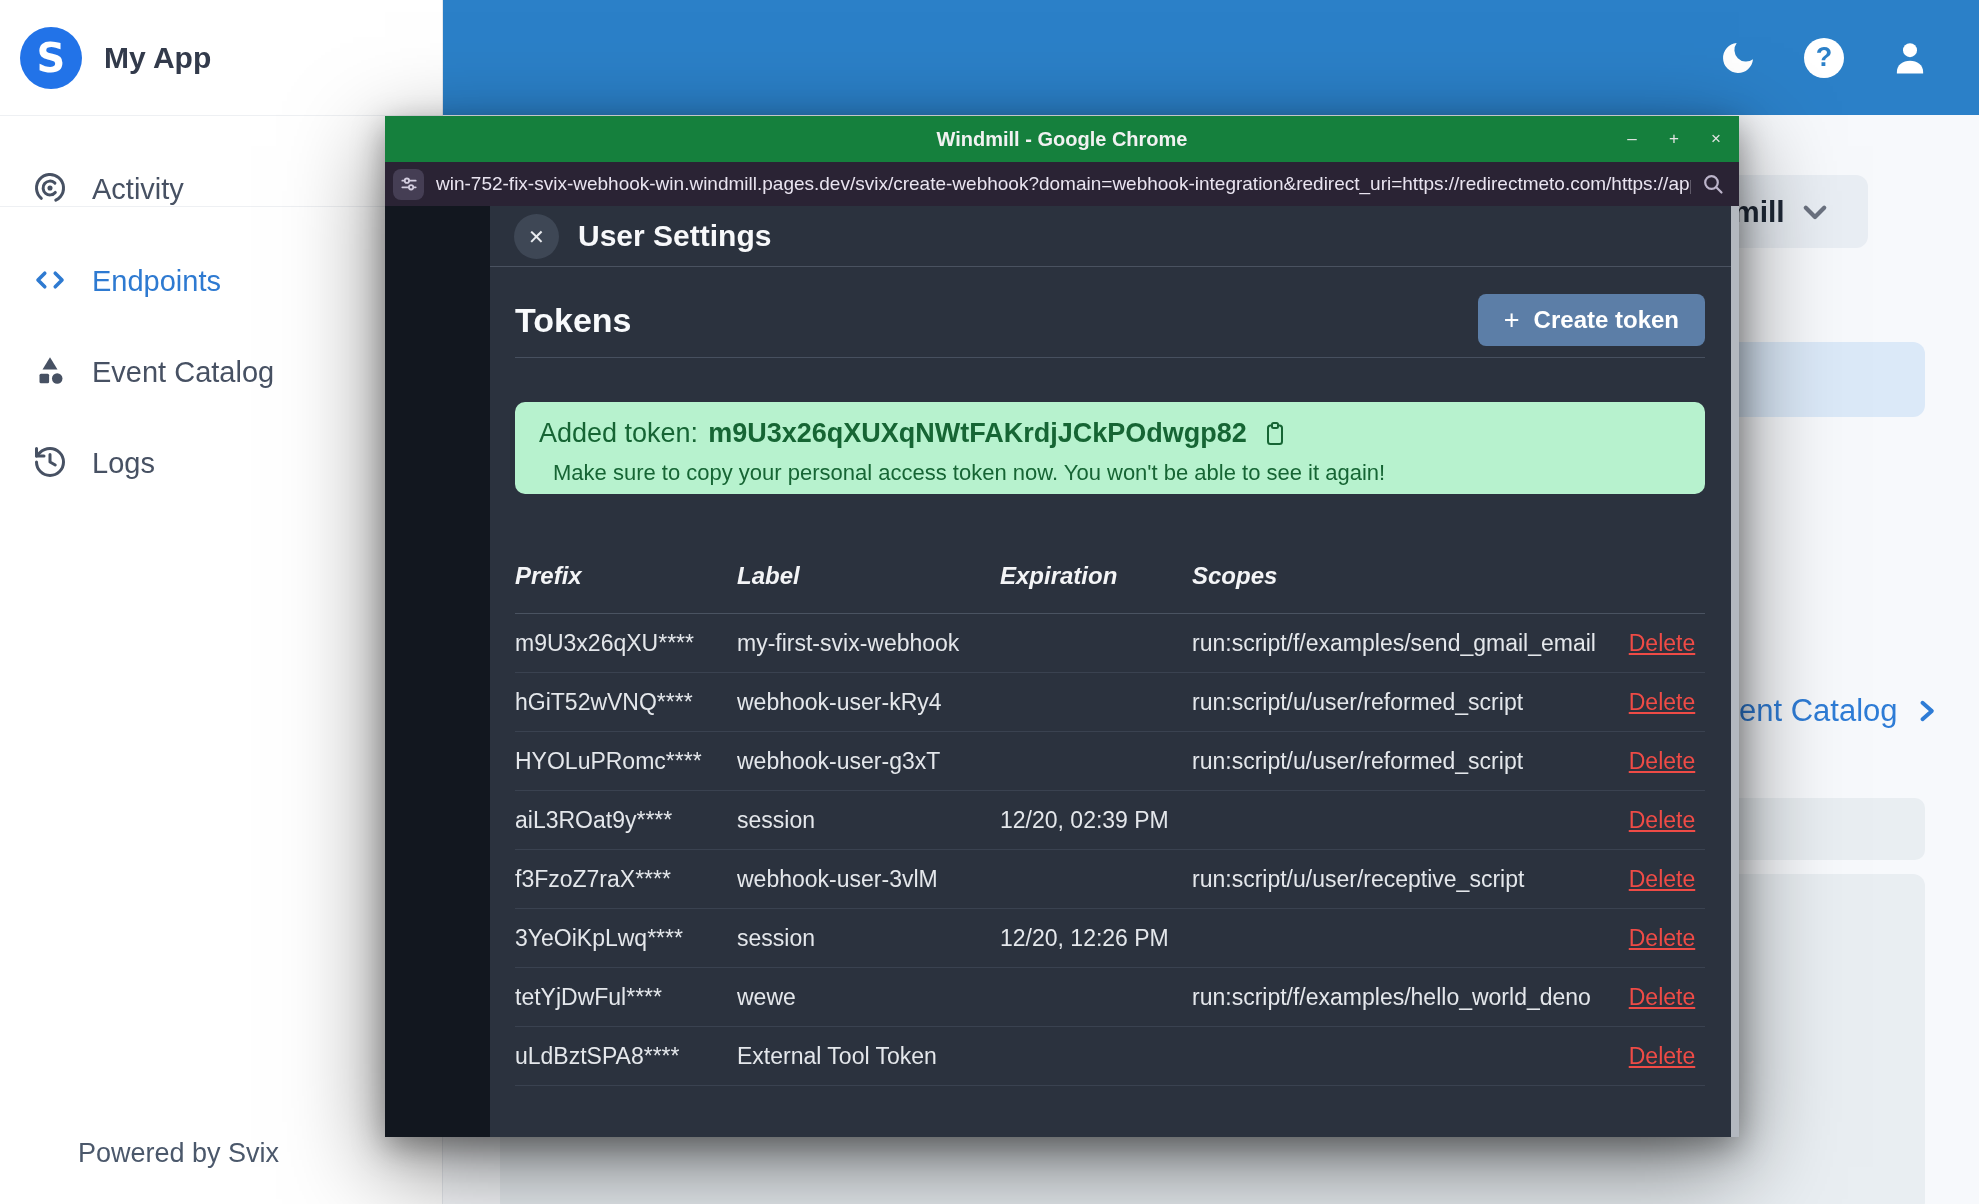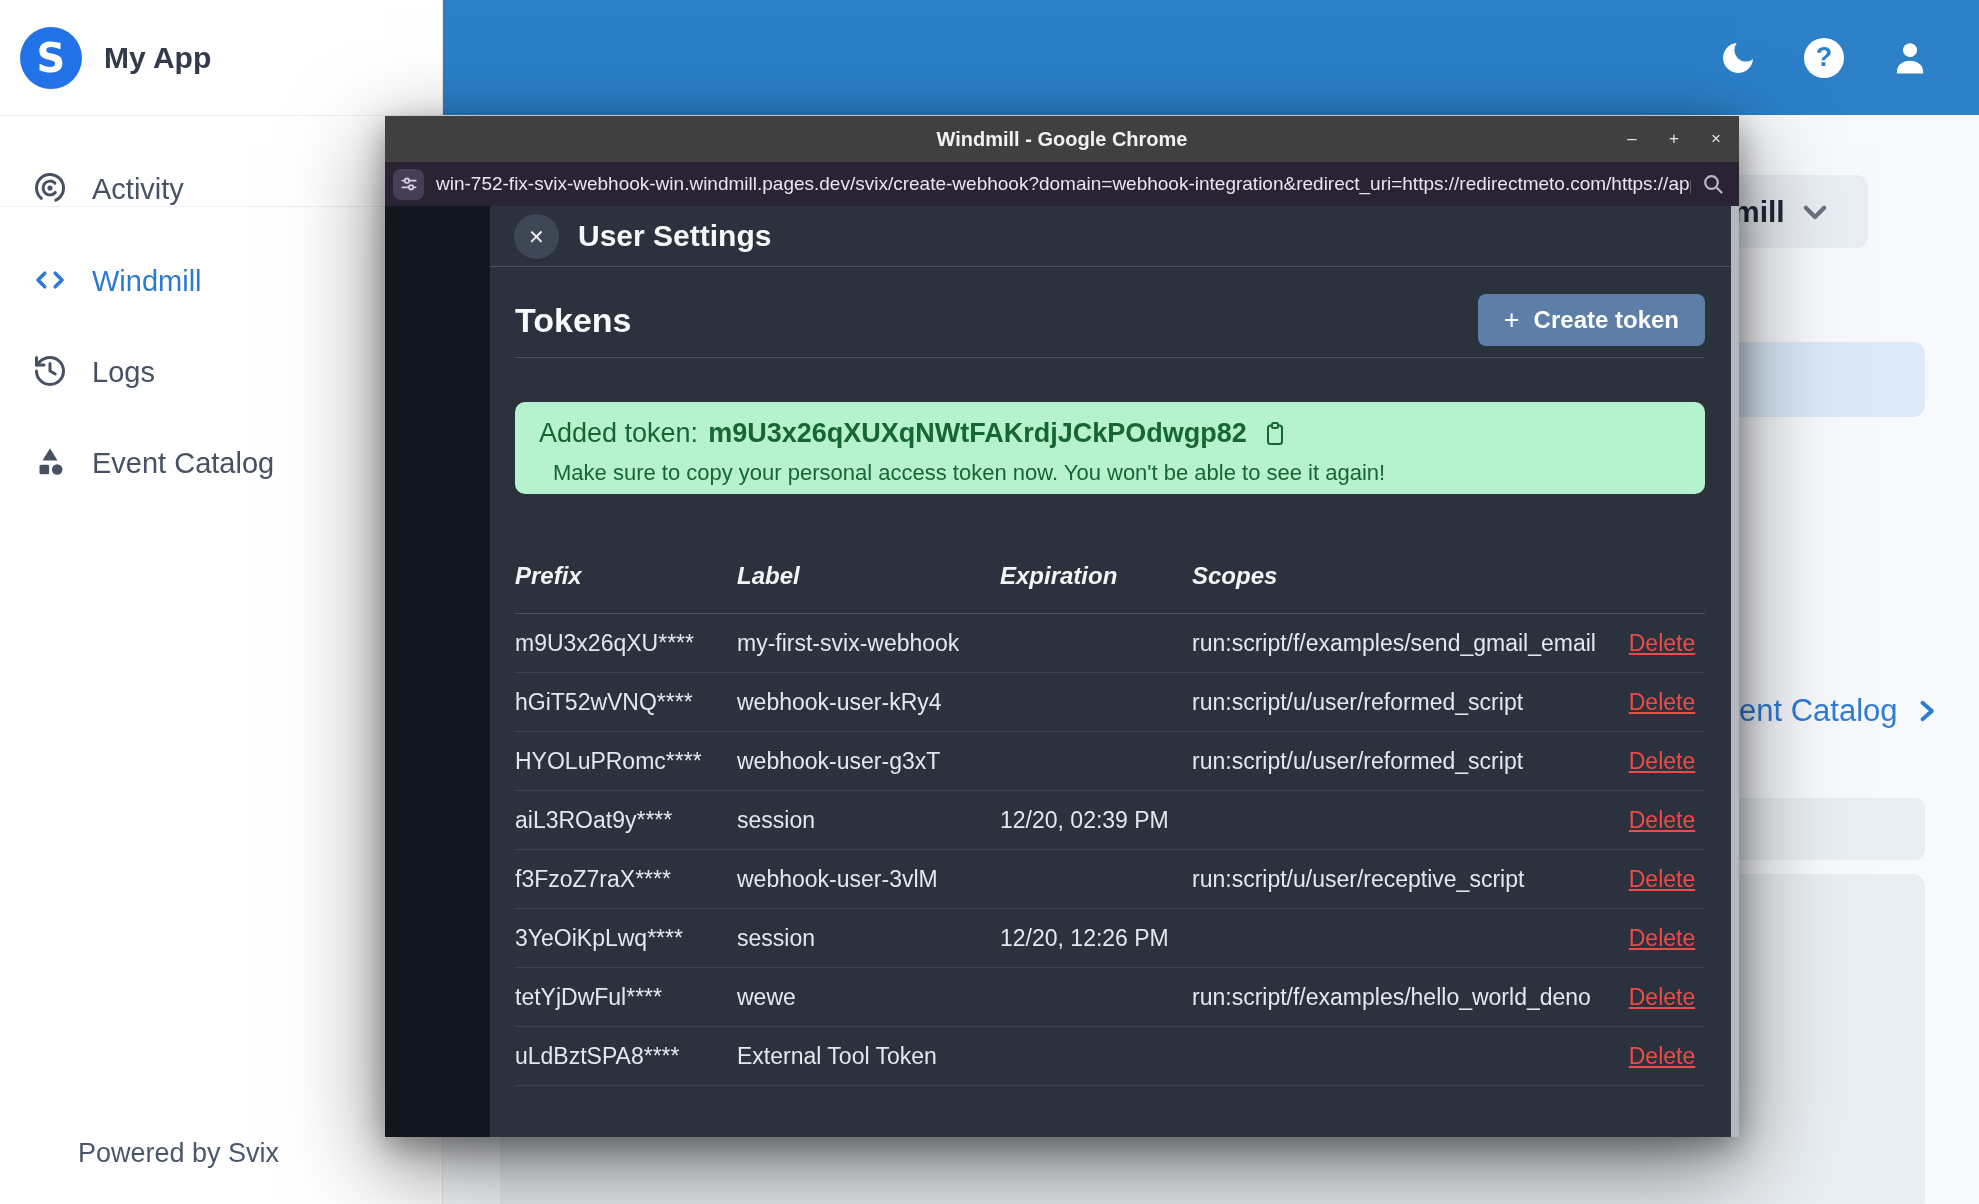--- a/index.html
+++ b/index.html
@@ -28,21 +28,21 @@
   .env-box { position:absolute; left:1120px; top:60px; width:305px; height:73px; background:#e9eef4; border-radius:12px; display:flex; align-items:center; cursor:pointer; }
   .env-label { position:absolute; left:125px; font-size:30px; font-weight:600; color:#1f2937; }
   .env-box svg { position:absolute; left:235px; width:34px; height:34px; }
   .blue-banner { position:absolute; left:1177px; top:227px; width:305px; height:75px; background:#dbe9f8; border-radius:12px; }
   .catalog-link { position:absolute; left:1296px; top:578px; display:flex; align-items:center; gap:14px; color:#2e7cd6; font-size:31px; cursor:pointer; }
   .gray-box-1 { position:absolute; left:1177px; top:683px; width:305px; height:62px; background:#e9eef2; border-radius:10px; }
   .gray-panel { position:absolute; left:57px; top:759px; width:1425px; height:340px; background:#e9eef2; border-radius:12px; }
 
   
   .chrome-window { position:absolute; left:385px; top:116px; width:1354px; height:1021px; z-index:10; box-shadow:0 30px 90px rgba(0,0,0,.5), 0 10px 30px rgba(0,0,0,.35); }
-  .titlebar { height:46px; background:#404040; position:relative; display:flex; align-items:center; justify-content:center; }
+  .titlebar { height:46px; background:#15803d; position:relative; display:flex; align-items:center; justify-content:center; }
   .window-title { color:#f1f1f1; font-size:20px; font-weight:600; }
   .window-controls { position:absolute; right:14px; top:0; height:46px; display:flex; align-items:center; gap:24px; color:#e4e4e4; font-size:17px; }
   .window-controls span { cursor:pointer; width:18px; text-align:center; }
   .urlbar { height:44px; background:#2a2334; display:flex; align-items:center; padding:0 14px 0 8px; }
   .site-chip { width:31px; height:31px; border-radius:8px; background:#453e54; display:flex; align-items:center; justify-content:center; cursor:pointer; flex:0 0 auto; }
   .url-text { margin-left:12px; color:#e9e4f0; font-size:19px; white-space:nowrap; overflow:hidden; flex:1 1 auto; }
   .zoom-btn { margin-left:10px; flex:0 0 auto; cursor:pointer; display:flex; }
 
   .viewport { position:relative; height:931px; background:#12171f; overflow:hidden; }
   .drawer { position:absolute; left:105px; top:0; width:1241px; height:100%; background:#2b323e; }
@@ -107,37 +107,37 @@
         <circle cx="12" cy="12" r="4.6" stroke-dasharray="22 7" transform="rotate(40 12 12)"></circle>
         <circle cx="12" cy="12" r="1.7" fill="#475163" stroke="none"></circle>
       </svg>
       <span>Activity</span>
     </div>
     <div class="nav-item active">
       <svg viewBox="0 0 24 24" fill="none" stroke="#2e7ad1" stroke-width="2.4" stroke-linecap="round" stroke-linejoin="round">
         <path d="M8.5 7.5 4 12l4.5 4.5"></path>
           <path d="M15.5 7.5 20 12l-4.5 4.5"></path>
       </svg>
-      <span>Windmill</span>
+      <span>Endpoints</span>
+    </div>
+    <div class="nav-item">
+      <svg viewBox="0 0 24 24" fill="#475163">
+        <path d="M12 2.8 17 11H7z"></path>
+          <rect x="5" y="13.8" width="6.4" height="6.4" rx="1"></rect>
+          <circle cx="16.8" cy="17" r="3.5"></circle>
+      </svg>
+      <span>Event Catalog</span>
     </div>
     <div class="nav-item">
       <svg viewBox="0 0 24 24" fill="none" stroke="#475163" stroke-width="2" stroke-linecap="round" stroke-linejoin="round">
         <path d="M3 12a9 9 0 1 0 9-9 9.75 9.75 0 0 0-6.74 2.74L3 8"></path>
           <path d="M3 3v5h5"></path>
           <path d="M12 7v5l3.5 2"></path>
       </svg>
       <span>Logs</span>
-    </div>
-    <div class="nav-item">
-      <svg viewBox="0 0 24 24" fill="#475163">
-        <path d="M12 2.8 17 11H7z"></path>
-          <rect x="5" y="13.8" width="6.4" height="6.4" rx="1"></rect>
-          <circle cx="16.8" cy="17" r="3.5"></circle>
-      </svg>
-      <span>Event Catalog</span>
     </div>
     <div class="powered">Powered by Svix</div>
   </aside>
 
   <div class="bg-page">
     <div class="env-box">
       <span class="env-label">indmill</span>
       <svg viewBox="0 0 24 24" fill="none" stroke="#6b7280" stroke-width="3" stroke-linecap="round" stroke-linejoin="round">
           <path d="M5.5 9 12 15.5 18.5 9"></path>
         </svg>

